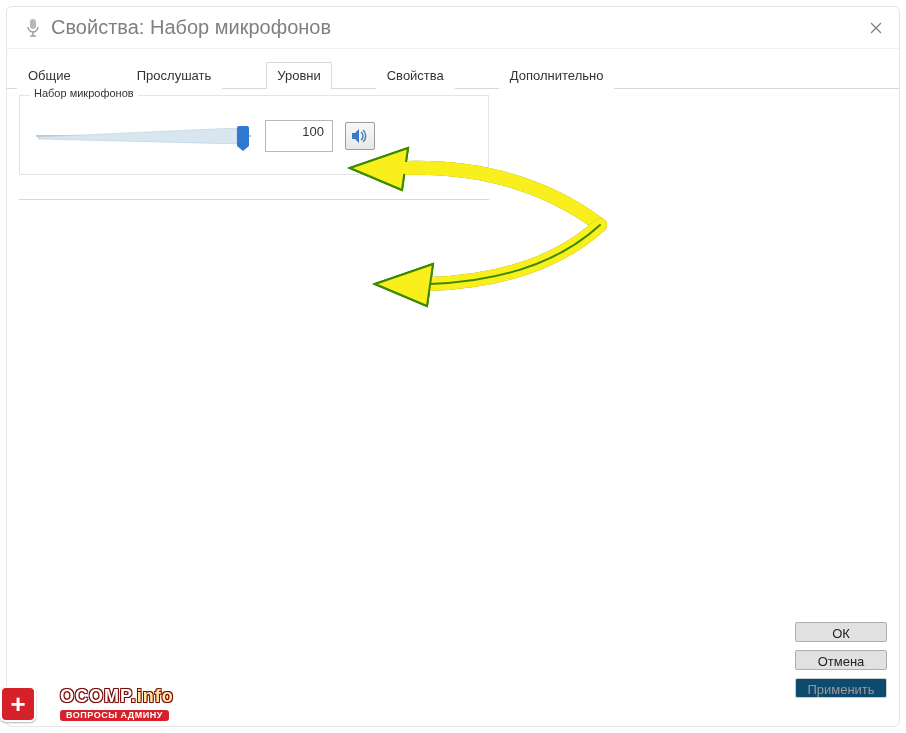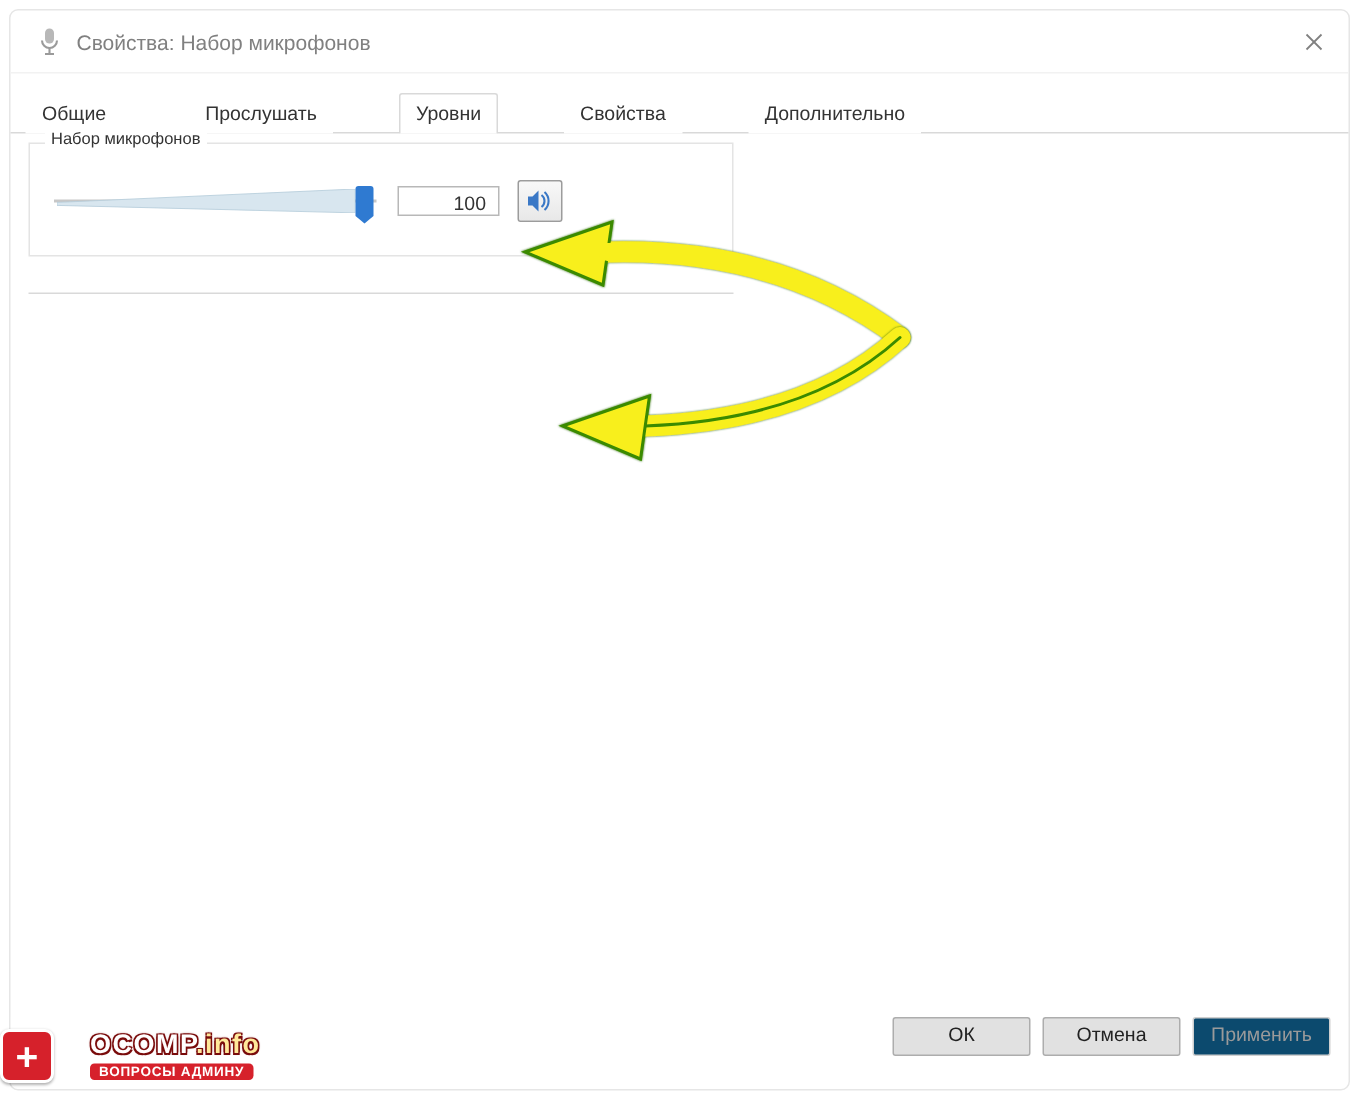--- a/index.html
+++ b/index.html
@@ -28,21 +28,21 @@
     border-bottom: 1px solid #f2f2f2;
     position: relative;
   }
   .titlebar .icon {
     width: 16px; height: 20px;
     position: relative;
     margin-right: 10px;
   }
   .titlebar .title {
     color: #808080;
-    font-size: 14px;
+    font-size: 20px;
   }
   .titlebar .close {
     position: absolute;
     right: 0; top: 0;
     width: 46px; height: 42px;
     display: flex; align-items: center; justify-content: center;
     color: #8a8a8a;
     font-size: 16px;
   }
   
@@ -128,21 +128,21 @@
   .slider .thumb::after{
     content:"";
     position:absolute;
     left:0; right:0; bottom:-5px;
     border-left:6px solid transparent;
     border-right:6px solid transparent;
     border-top:5px solid #2f7ad1;
   }
   .valuebox {
     width: 68px;
-    height: 20px;
+    height: 32px;
     border: 1px solid #b8b8b8;
     background: #ffffff;
     margin-left: 14px;
     font-size: 13px;
     color: #333;
     text-align: right;
     padding: 3px 8px 0 0;
   }
   .mutebtn {
     width: 30px; height: 28px;
@@ -154,26 +154,27 @@
   }
   hr.divider {
     border: none;
     border-top: 1px solid #d9d9d9;
     margin: 0 0 22px 0;
     width: 470px;
   }
   
   .footer {
     position: absolute;
-    left: 12px; right: 12px; bottom: 12px;
+    left: 12px; right: 12px; bottom: 28px;
     height: 36px;
     display: flex;
     justify-content: flex-end;
-    align-items: flex-start;
+    align-items: flex-end;
     gap: 8px;
+    flex-direction: column;
   }
   .btn {
     width: 92px;
     height: 26px;
     border: 1px solid #adadad;
     background: #e1e1e1;
     font-size: 13px;
     color: #222;
     text-align: center;
     padding-top: 3px;

